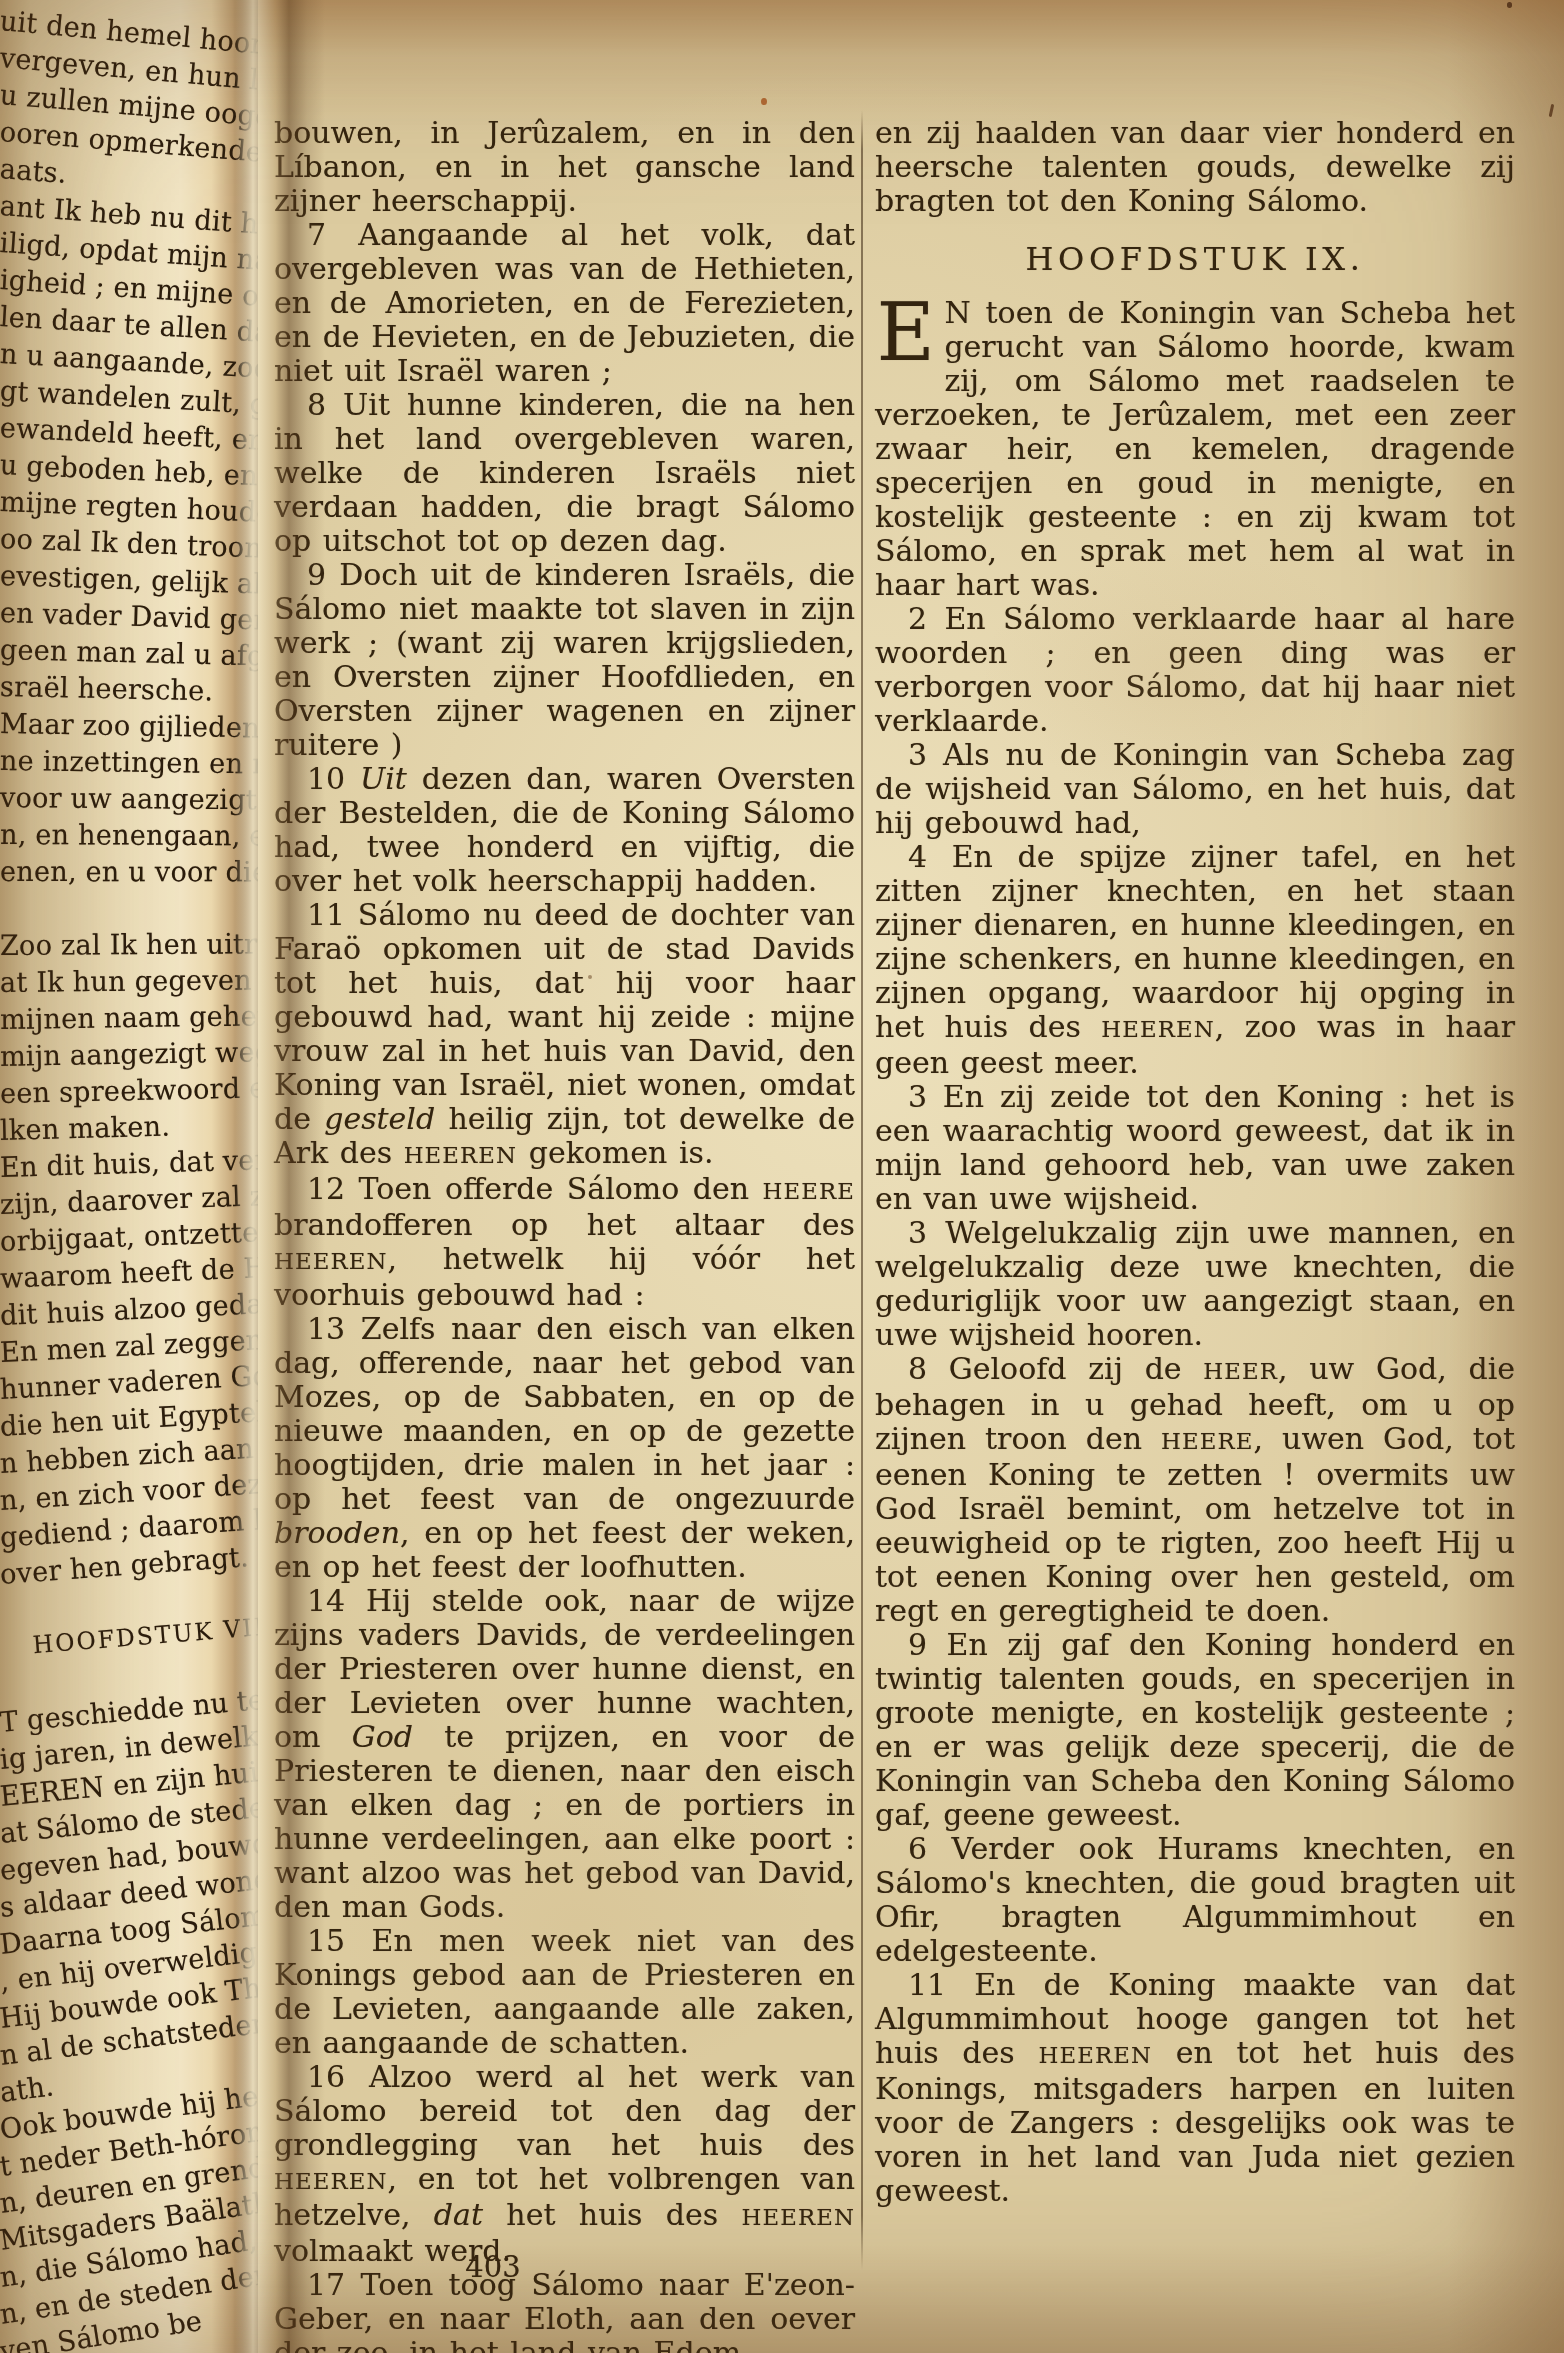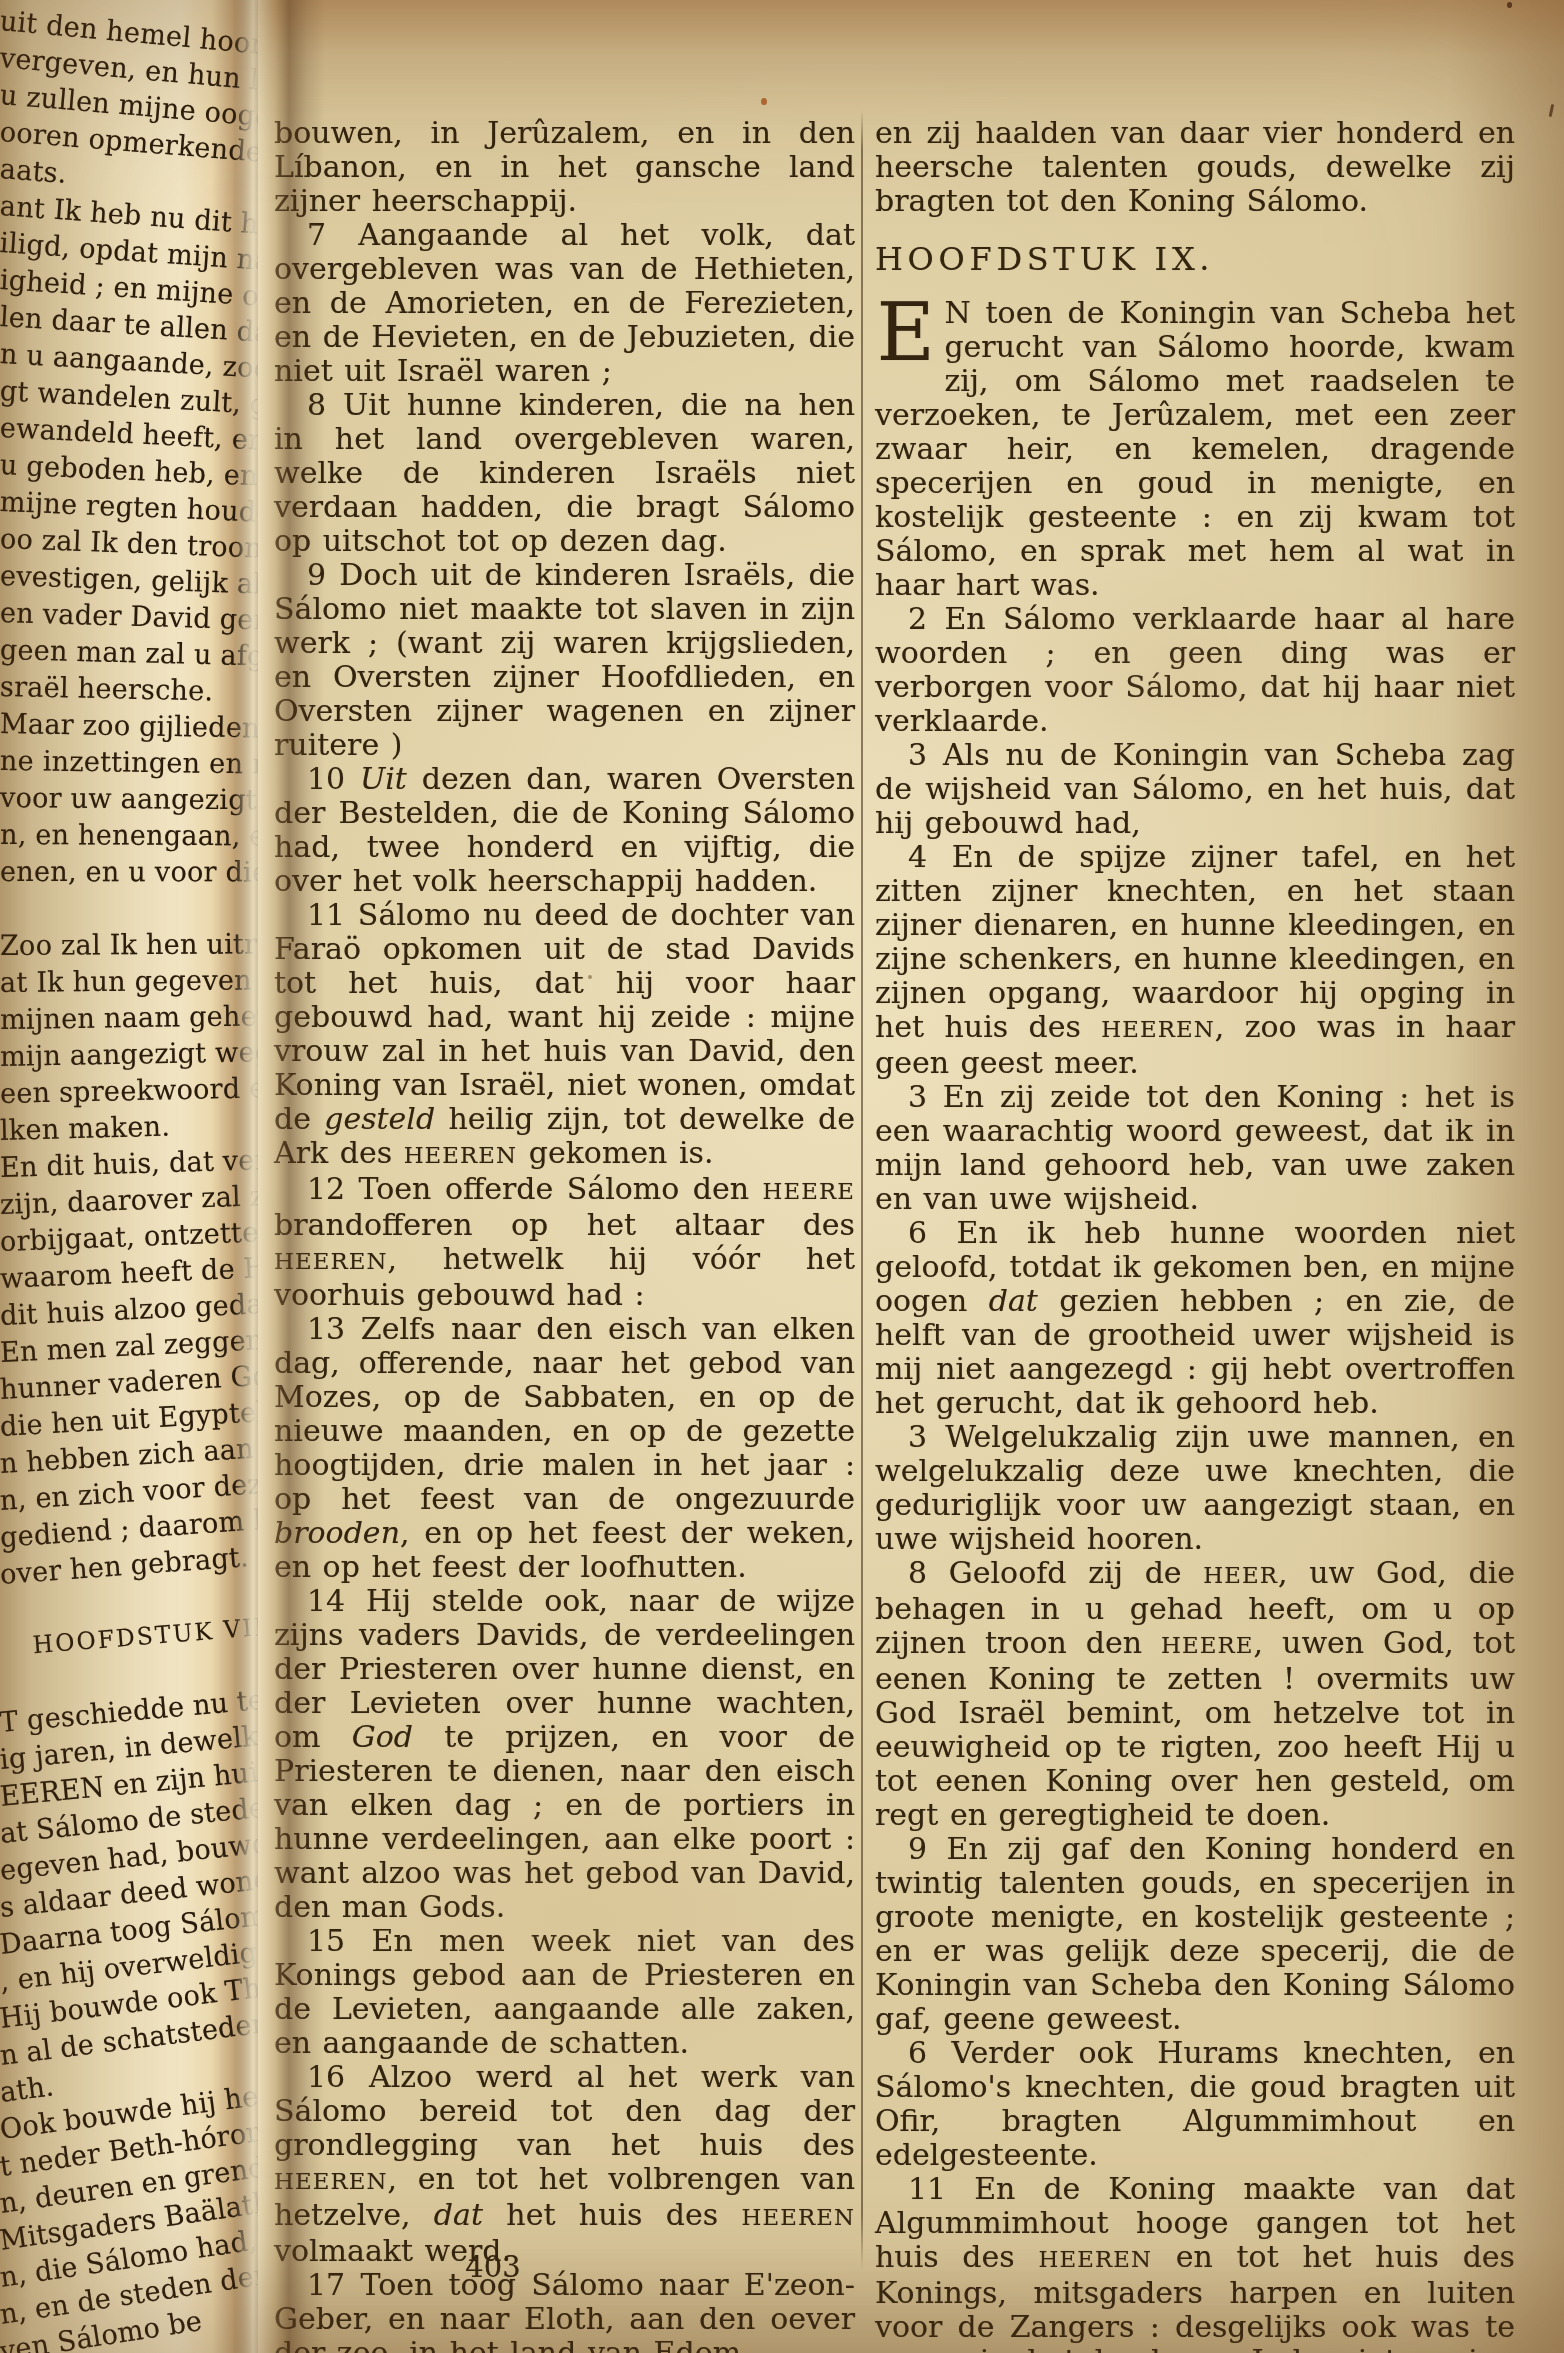--- a/index.html
+++ b/index.html
@@ -44,21 +44,21 @@
     text-align:justify;color:#33240f;text-shadow:0 0 0.8px rgba(51,36,15,0.35);
   }
   .col.center{left:274px;width:581px;}
   .col.right{left:875px;width:640px;}
   .para{margin:0;text-indent:33px;word-spacing:2px;}
   .para.no-indent{text-indent:0;}
   .para em{font-style:italic;}
   .sc{font-size:0.76em;letter-spacing:1.1px;}
 
   .chapter-heading{
-    margin:23.5px 0 20.3px;font-size:32px;font-weight:normal;
+    margin:23.5px 0 20.3px;text-align:center;font-size:32px;font-weight:normal;
     letter-spacing:4.7px;text-indent:0;color:#34250f;
   }
   .dropcap{float:left;font-size:80px;line-height:66px;margin:3.9px 9.4px 0 1.6px;}
 
   .divider{
     position:absolute;left:861px;top:110px;width:1.6px;height:2160px;
     background:linear-gradient(180deg, rgba(60,40,18,0) 0, rgba(60,40,18,0.55) 39px, rgba(60,40,18,0.55) calc(100% - 55px), rgba(60,40,18,0) 100%);
   }
 
   .page-number{
@@ -171,21 +171,20 @@
 
   <div class="col right" id="col-right">
     <p class="para no-indent" id="rc-intro">en zij haalden van daar vier honderd en heersche talenten gouds, dewelke zij bragten tot den Koning Sálomo.</p>
     <h2 class="chapter-heading">HOOFDSTUK IX.</h2>
     <p class="para no-indent" id="rc-v1"><span class="dropcap">E</span><span id="rc-v1-rest">N toen de Koningin van Scheba het gerucht van Sálomo hoorde, kwam zij, om Sálomo met raadselen te verzoeken, te Jerûzalem, met een zeer zwaar heir, en kemelen, dragende specerijen en goud in menigte, en kostelijk gesteente : en zij kwam tot Sálomo, en sprak met hem al wat in haar hart was.</span></p>
     <div id="rc-rest">
         <p class="para">2 En Sálomo verklaarde haar al hare woorden ; en geen ding was er verborgen voor Sálomo, dat hij haar niet verklaarde.</p>
         <p class="para">3 Als nu de Koningin van Scheba zag de wijsheid van Sálomo, en het huis, dat hij gebouwd had,</p>
         <p class="para">4 En de spijze zijner tafel, en het zitten zijner knechten, en het staan zijner dienaren, en hunne kleedingen, en zijne schenkers, en hunne kleedingen, en zijnen opgang, waardoor hij opging in het huis des <span class="sc">HEEREN</span>, zoo was in haar geen geest meer.</p>
         <p class="para">3 En zij zeide tot den Koning : het is een waarachtig woord geweest, dat ik in mijn land gehoord heb, van uwe zaken en van uwe wijsheid.</p>
-        <p class="para">6 En ik heb hunne woorden niet geloofd, totdat ik gekomen ben, en mijne oogen <em>dat</em> gezien hebben ; en zie, de helft van de grootheid uwer wijsheid is mij niet aangezegd : gij hebt overtroffen het gerucht, dat ik gehoord heb.</p>
         <p class="para">3 Welgelukzalig zijn uwe mannen, en welgelukzalig deze uwe knechten, die geduriglijk voor uw aangezigt staan, en uwe wijsheid hooren.</p>
         <p class="para">8 Geloofd zij de <span class="sc">HEER</span>, uw God, die behagen in u gehad heeft, om u op zijnen troon den <span class="sc">HEERE</span>, uwen God, tot eenen Koning te zetten ! overmits uw God Israël bemint, om hetzelve tot in eeuwigheid op te rigten, zoo heeft Hij u tot eenen Koning over hen gesteld, om regt en geregtigheid te doen.</p>
         <p class="para">9 En zij gaf den Koning honderd en twintig talenten gouds, en specerijen in groote menigte, en kostelijk gesteente ; en er was gelijk deze specerij, die de Koningin van Scheba den Koning Sálomo gaf, geene geweest.</p>
         <p class="para">6 Verder ook Hurams knechten, en Sálomo's knechten, die goud bragten uit Ofir, bragten Algummimhout en edelgesteente.</p>
         <p class="para">11 En de Koning maakte van dat Algummimhout hooge gangen tot het huis des <span class="sc">HEEREN</span> en tot het huis des Konings, mitsgaders harpen en luiten voor de Zangers : desgelijks ook was te voren in het land van Juda niet gezien geweest.</p>
       </div>
   </div>
 
   <div class="page-number">403</div>
 

